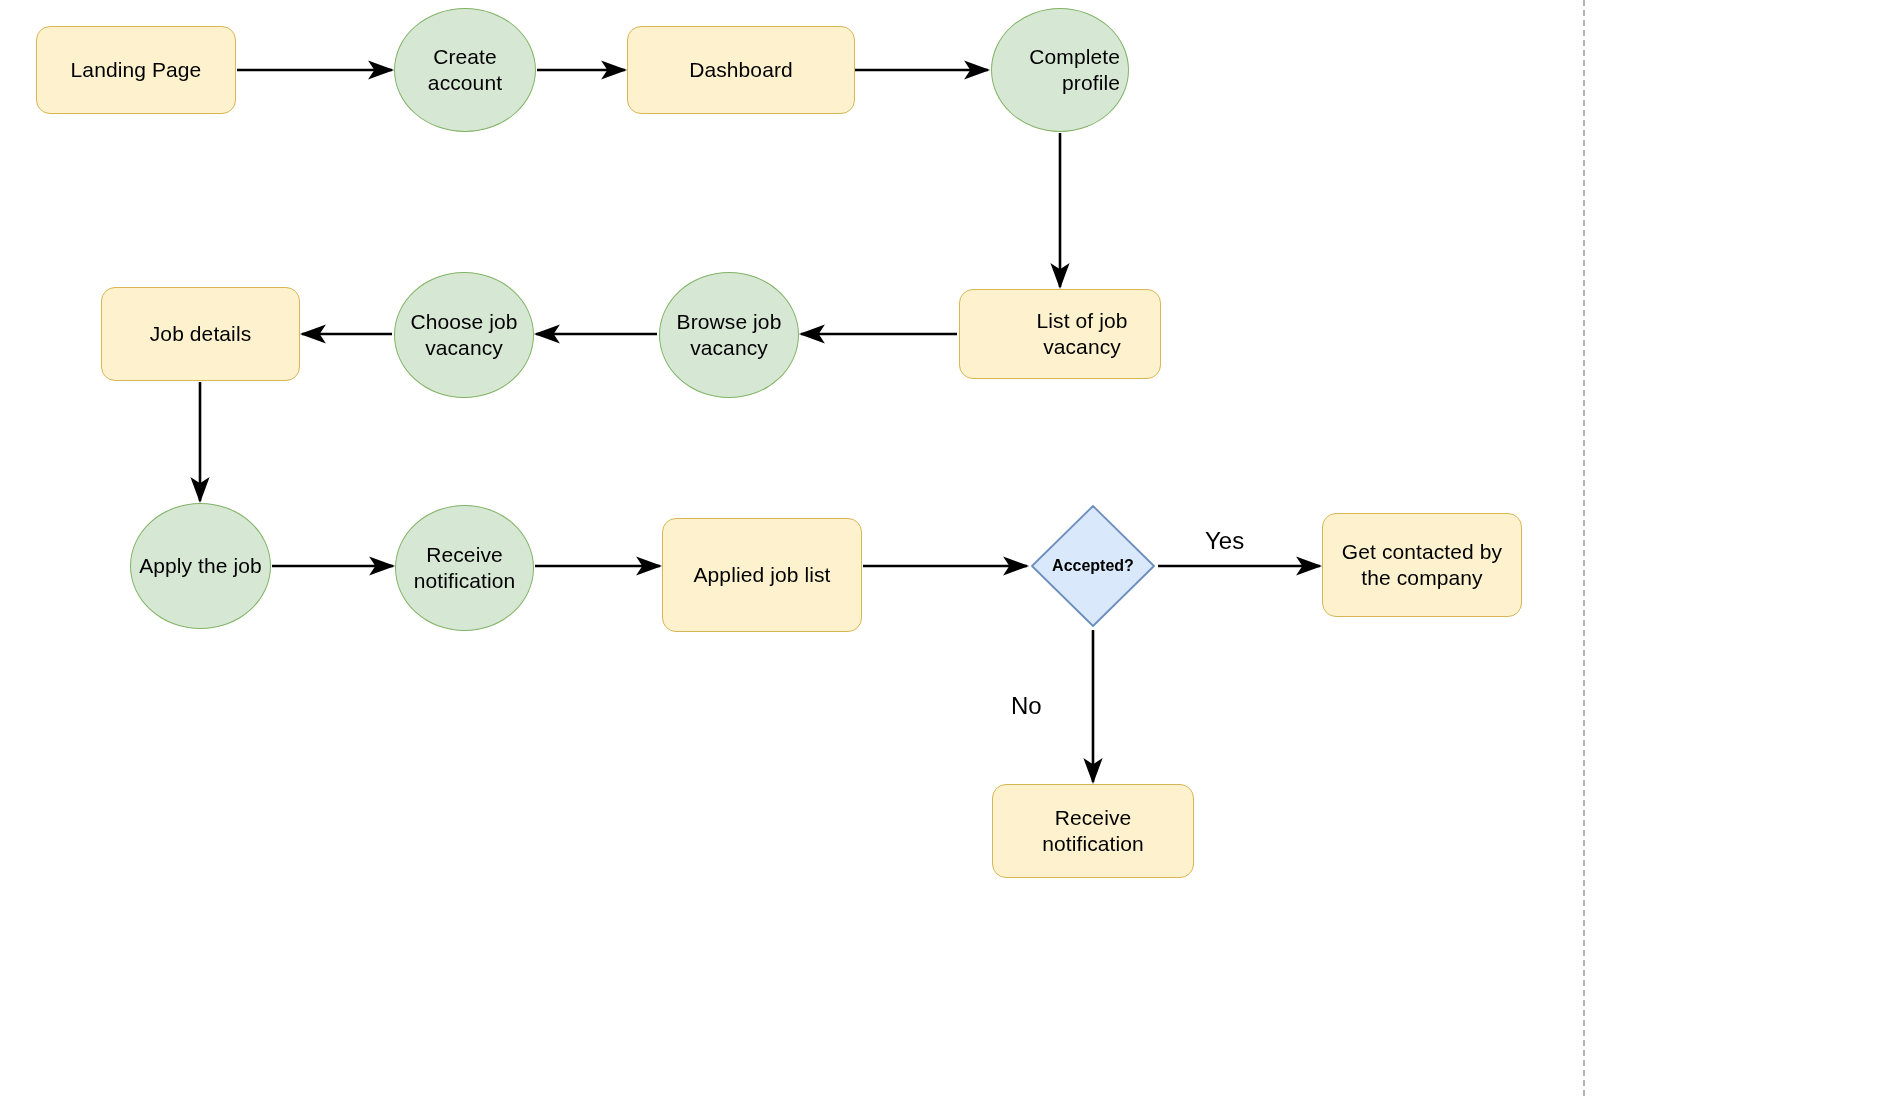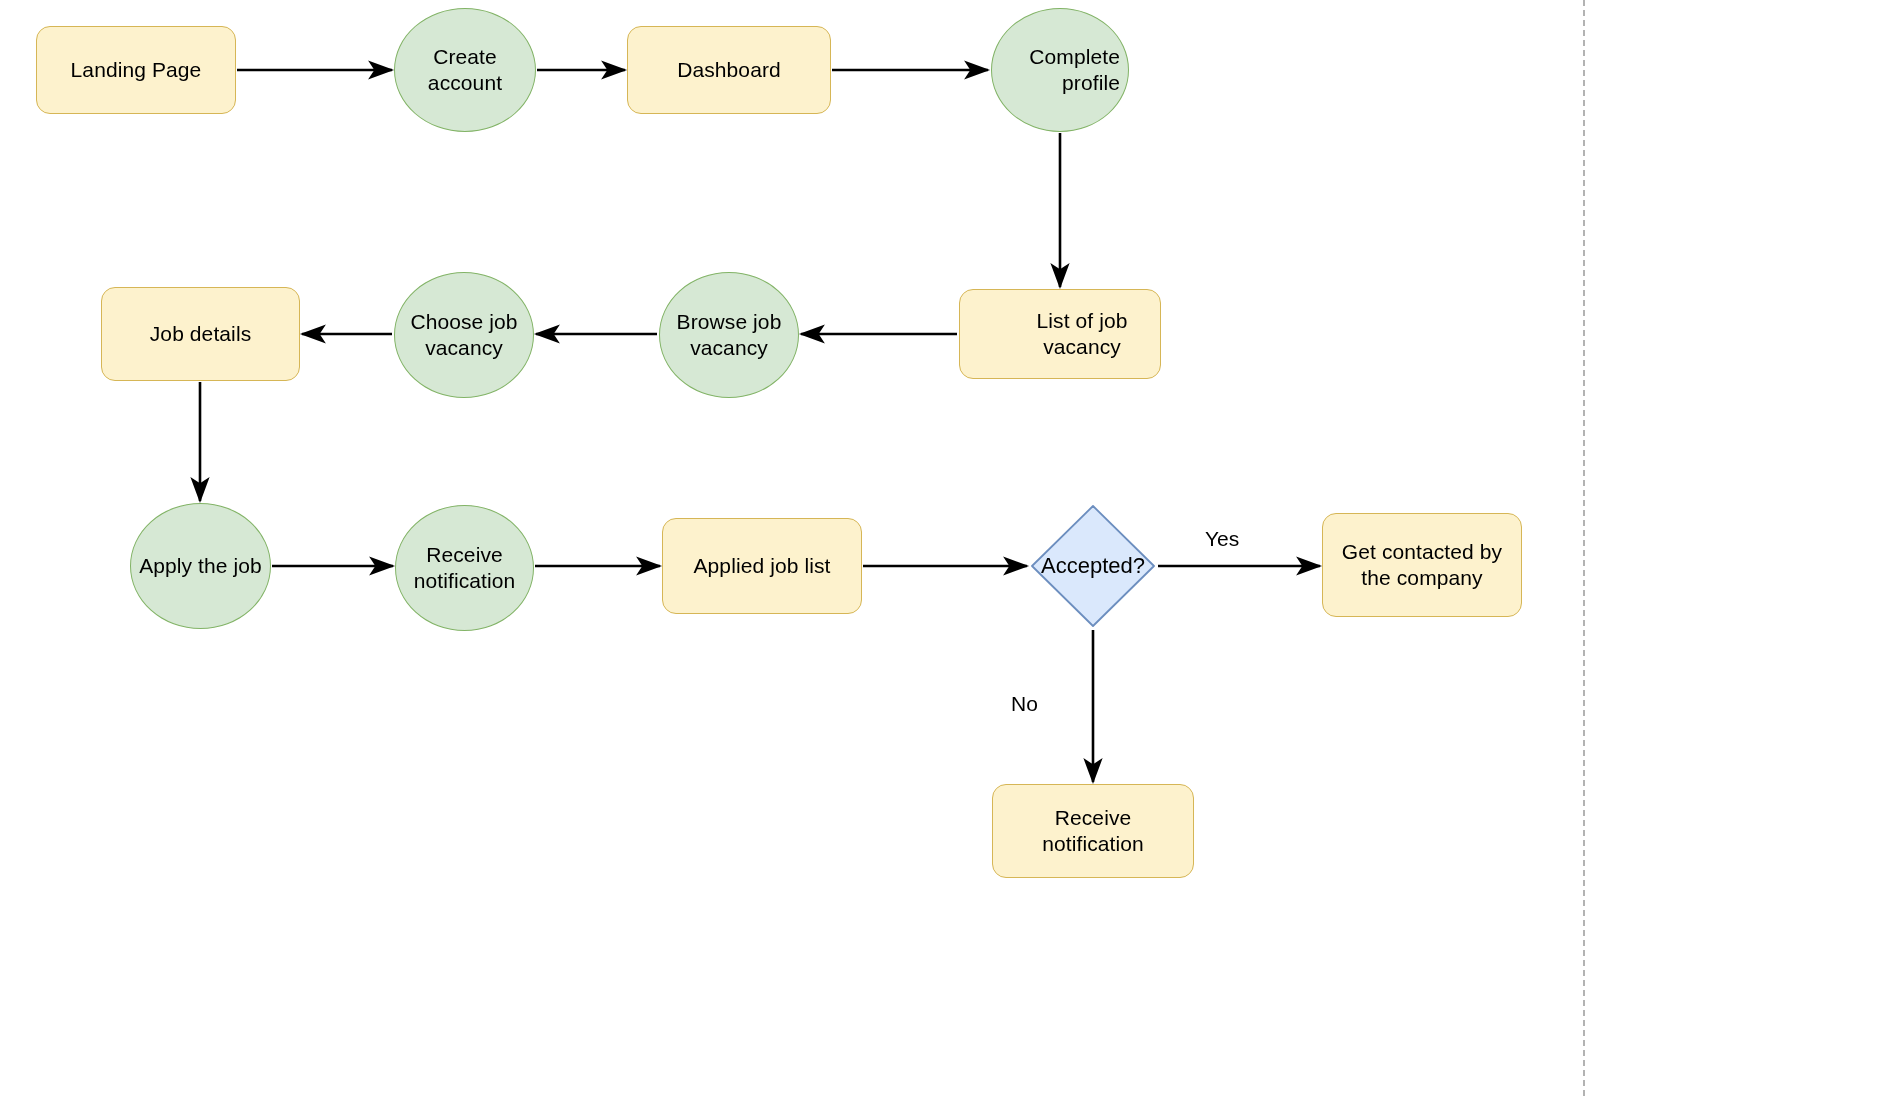--- a/index.html
+++ b/index.html
@@ -51,26 +51,27 @@
     align-items: center;
     justify-content: center;
   }
   .diamond-wrap svg {
     position: absolute;
     left: 0; top: 0;
   }
   .diamond-wrap .lbl {
     position: relative;
     z-index: 2;
-    font-size: 22px;
+    font-size: 16px;
     color: #000;
+    font-weight: bold;
   }
   .edge-label {
     position: absolute;
-    font-size: 21px;
+    font-size: 24px;
     color: #000000;
     white-space: nowrap;
   }
   .divider {
     position: absolute;
     top: 0;
     width: 0;
     height: 1096px;
     border-left: 2.5px dashed #b3b3b3;
   }
@@ -109,21 +110,21 @@
   </svg>
 
   <div class="node proc" style="left:36px;top:26px;width:200px;height:88px;">
     <span class="lbl">Landing Page</span>
   </div>
 
   <div class="node ell" style="left:394px;top:8px;width:142px;height:124px;">
     <span class="lbl">Create account</span>
   </div>
 
-  <div class="node proc" style="left:627px;top:26px;width:204px;height:88px;justify-content:center;">
+  <div class="node proc" style="left:627px;top:26px;width:228px;height:88px;justify-content:center;">
     <span class="lbl">Dashboard</span>
   </div>
 
   <div class="node ell" style="left:991px;top:8px;width:138px;height:124px;text-align:right;">
     <span class="lbl">Complete profile</span>
   </div>
 
   <div class="node proc" style="left:959px;top:289px;width:202px;height:90px;padding-left:44px;">
     <span class="lbl">List of job vacancy</span>
   </div>
@@ -141,21 +142,21 @@
   </div>
 
   <div class="node ell" style="left:130px;top:503px;width:141px;height:126px;">
     <span class="lbl">Apply the job</span>
   </div>
 
   <div class="node ell" style="left:395px;top:505px;width:139px;height:126px;">
     <span class="lbl">Receive notification</span>
   </div>
 
-  <div class="node proc" style="left:662px;top:518px;width:200px;height:96px;">
+  <div class="node proc" style="left:662px;top:518px;width:200px;height:114px;">
     <span class="lbl">Applied job list</span>
   </div>
 
   <div class="diamond-wrap" style="left:1029px;top:503px;width:128px;height:126px;">
     <svg width="128" height="126" viewBox="0 0 128 126">
       <path d="M 64 3 L 125 63 L 64 123 L 3 63 Z" fill="#dae8fc" stroke="#6c8ebf" stroke-width="1.8" stroke-linejoin="round"></path>
     </svg>
     <span class="lbl">Accepted?</span>
   </div>
 

